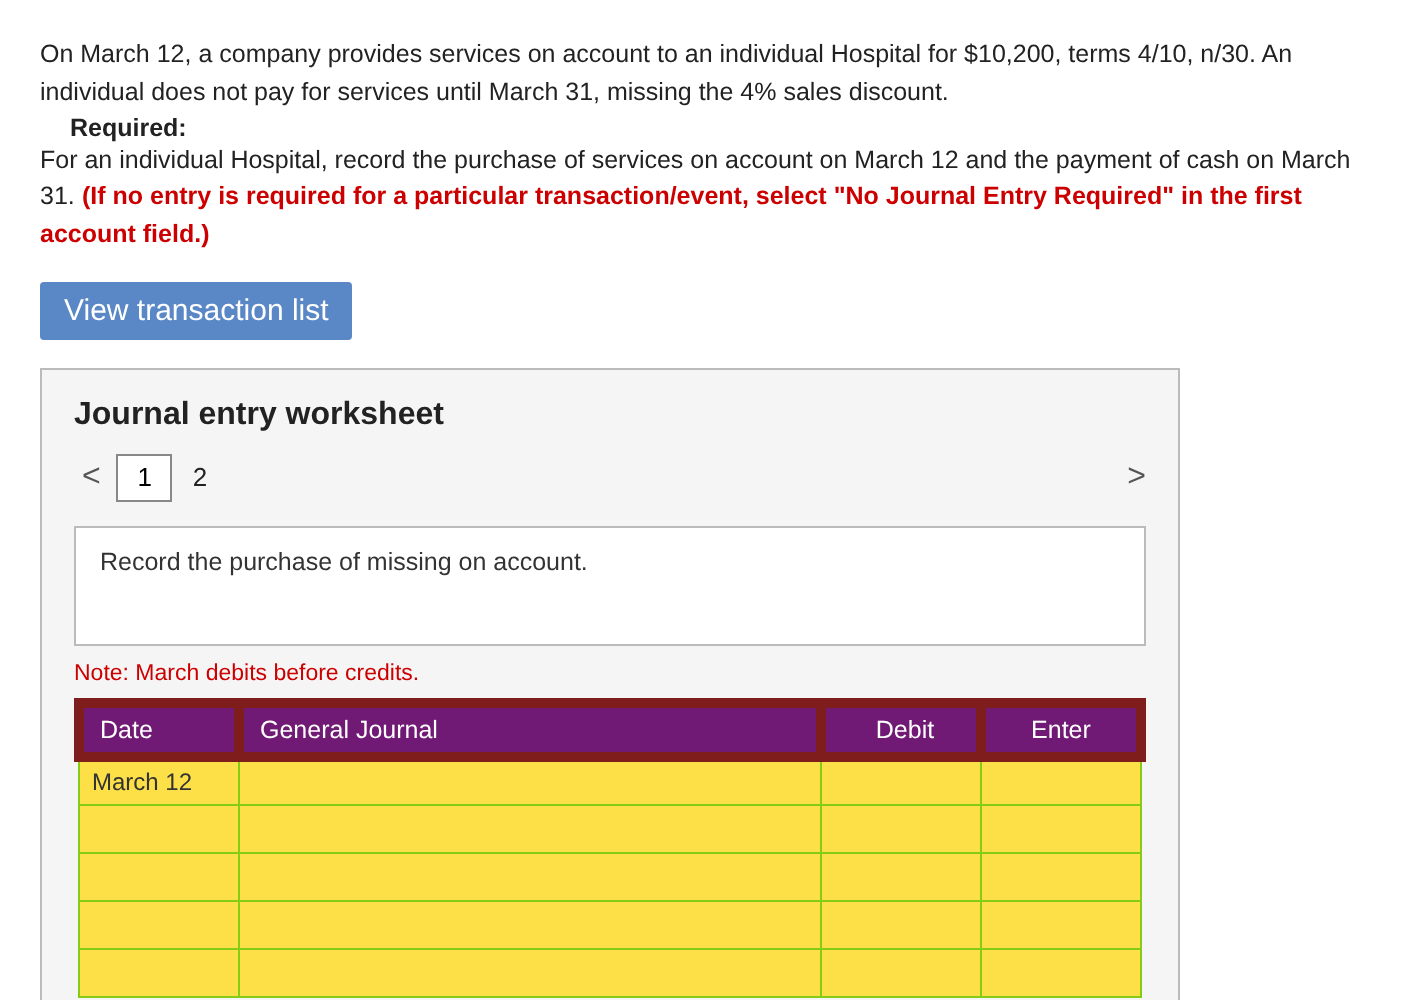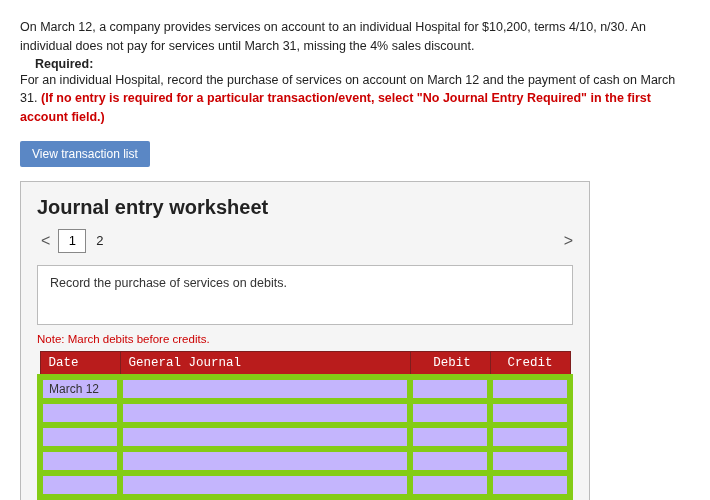--- a/index.html
+++ b/index.html
@@ -30,34 +30,34 @@
     }
     .required-section .red-bold {
       color: #cc0000;
       font-weight: bold;
     }
     .btn-view-transaction {
       background-color: #5a87c5;
       color: #fff;
       border: none;
       padding: 6px 12px;
-      font-size: 12px;
+      font-size: 15px;
       cursor: pointer;
       margin-bottom: 14px;
       border-radius: 2px;
     }
     .worksheet-container {
       border: 1px solid #bbb;
       background: #f5f5f5;
       padding: 14px 16px 14px 16px;
       width: 570px;
       margin-bottom: 10px;
     }
     .worksheet-title {
-      font-size: 20px;
+      font-size: 16px;
       font-weight: bold;
       margin-bottom: 10px;
       color: #222;
     }
     .nav-row {
       display: flex;
       align-items: center;
       margin-bottom: 12px;
     }
     .nav-arrow {
@@ -104,45 +104,44 @@
       font-size: 11.5px;
       color: #cc0000;
       margin-bottom: 6px;
     }
     .journal-table {
       width: 100%;
       border-collapse: collapse;
       font-size: 12.5px;
     }
     .journal-table thead tr th {
-      background: #b91c1c;
+      background: #701a75;
       color: #fff;
-      border: 1px solid #7f1d1d;
+      border: 5px solid #7f1d1d;
       padding: 4px 8px;
       text-align: center;
       font-weight: normal;
-      font-family: Liberation Mono, monospace;
     }
     .journal-table thead tr th.th-date {
       width: 80px;
       text-align: left;
     }
     .journal-table thead tr th.th-journal {
       text-align: left;
     }
     .journal-table thead tr th.th-debit {
       width: 80px;
       padding-left: 12px;
     }
     .journal-table thead tr th.th-credit {
       width: 80px;
     }
     .journal-table tbody tr td {
-      border: 6px solid #84cc16;
-      background: #c4b5fd;
+      border: 1px solid #84cc16;
+      background: #fde047;
       height: 24px;
       padding: 0 4px;
       margin-left: 19px;
     }
     .journal-table tbody tr td input {
       width: 100%;
       height: 100%;
       border: none;
       outline: none;
       font-size: 12px;
@@ -171,30 +170,30 @@
 <button class="btn-view-transaction">View transaction list</button>
 
 <div class="worksheet-container">
   <div class="worksheet-title">Journal entry worksheet</div>
   <div class="nav-row">
     <button class="nav-arrow">&lt;</button>
     <input class="nav-page-box" type="text" value="1" style="">
     <span class="nav-page-num">2</span>
     <button class="nav-arrow-right">&gt;</button>
   </div>
-  <div class="description-box">Record the purchase of services on debits.</div>
+  <div class="description-box">Record the purchase of missing on account.</div>
   <div class="note-text">Note: March debits before credits.</div>
 
   <table class="journal-table">
     <thead>
       <tr>
         <th class="th-date">Date</th>
         <th class="th-journal">General Journal</th>
         <th class="th-debit">Debit</th>
-        <th class="th-credit">Credit</th>
+        <th class="th-credit">Enter</th>
       </tr>
     </thead>
     <tbody id="journal-tbody">
     <tr class="first-row">
           <td class="date-cell">March 12</td>
           <td><input type="text" style=""></td>
           <td><input type="text" style=""></td>
           <td><input type="text" style=""></td>
         </tr>
         <tr>

